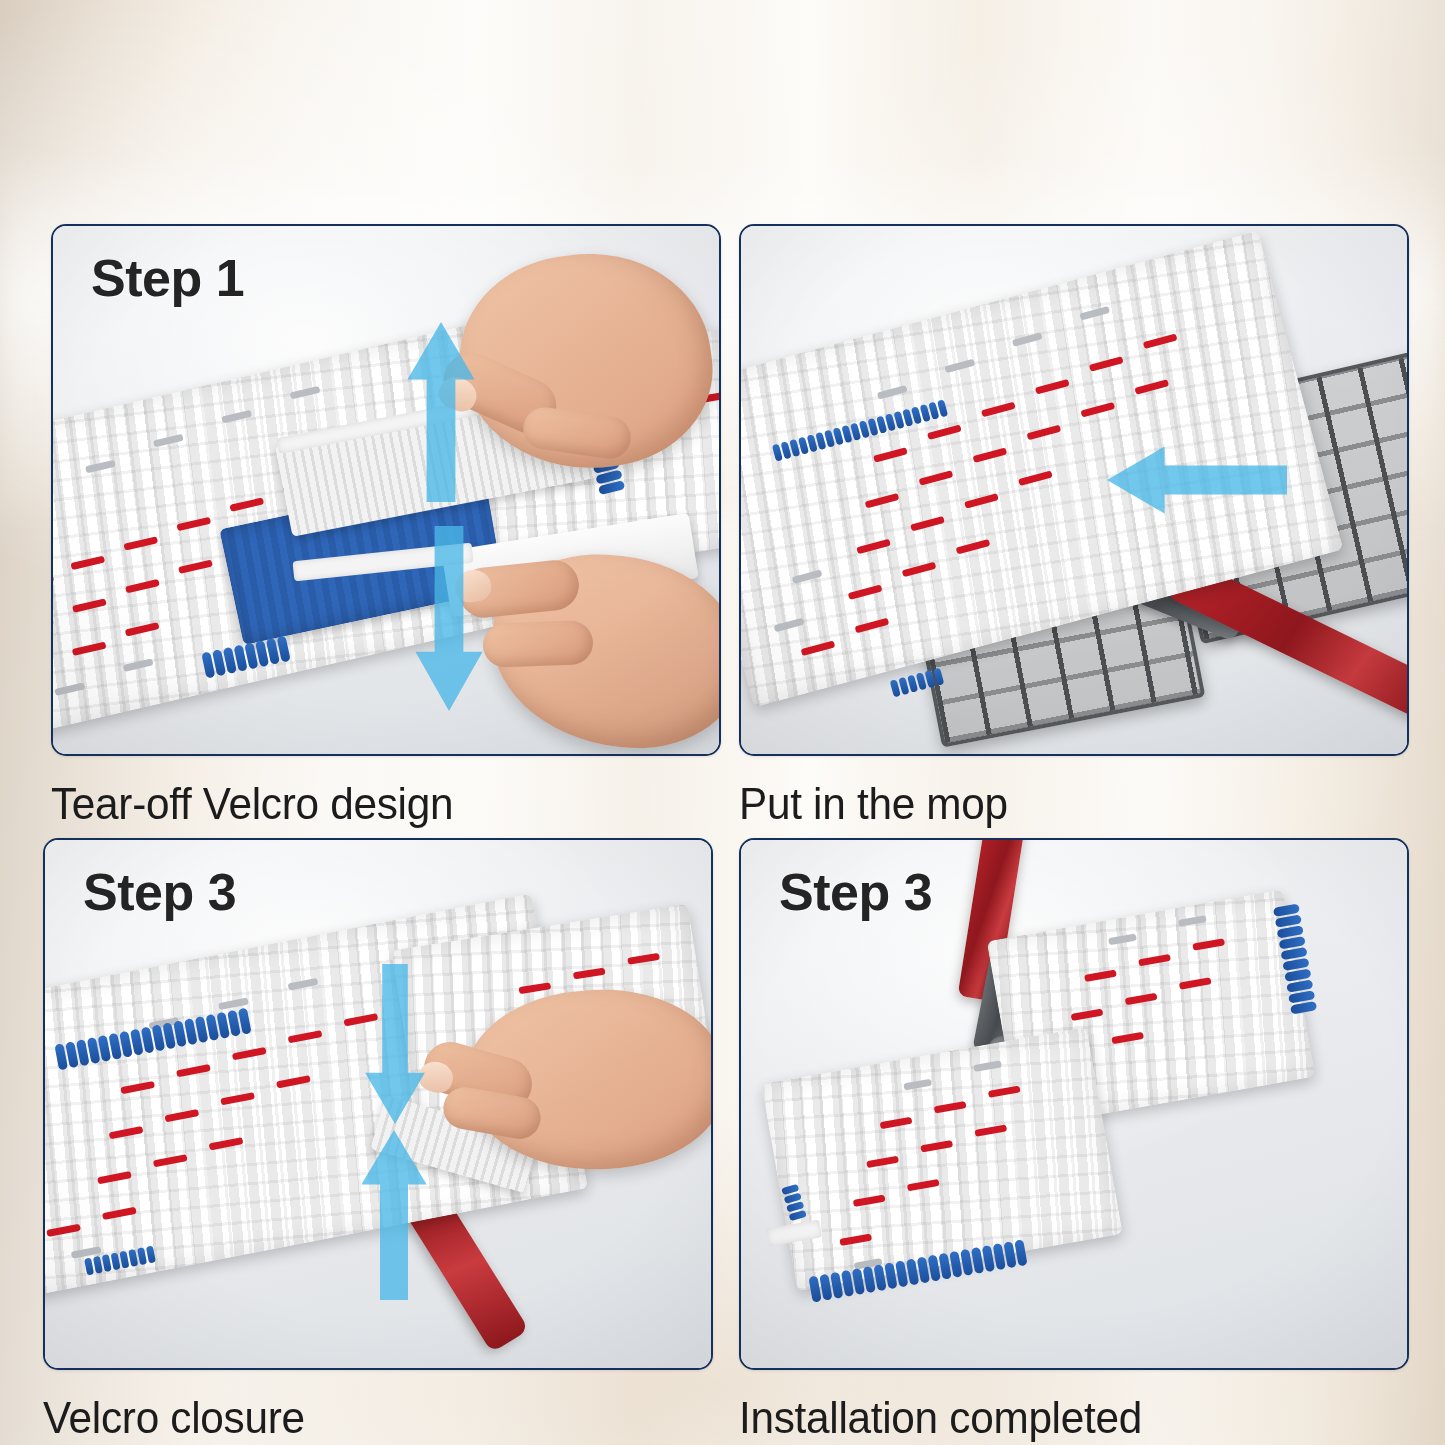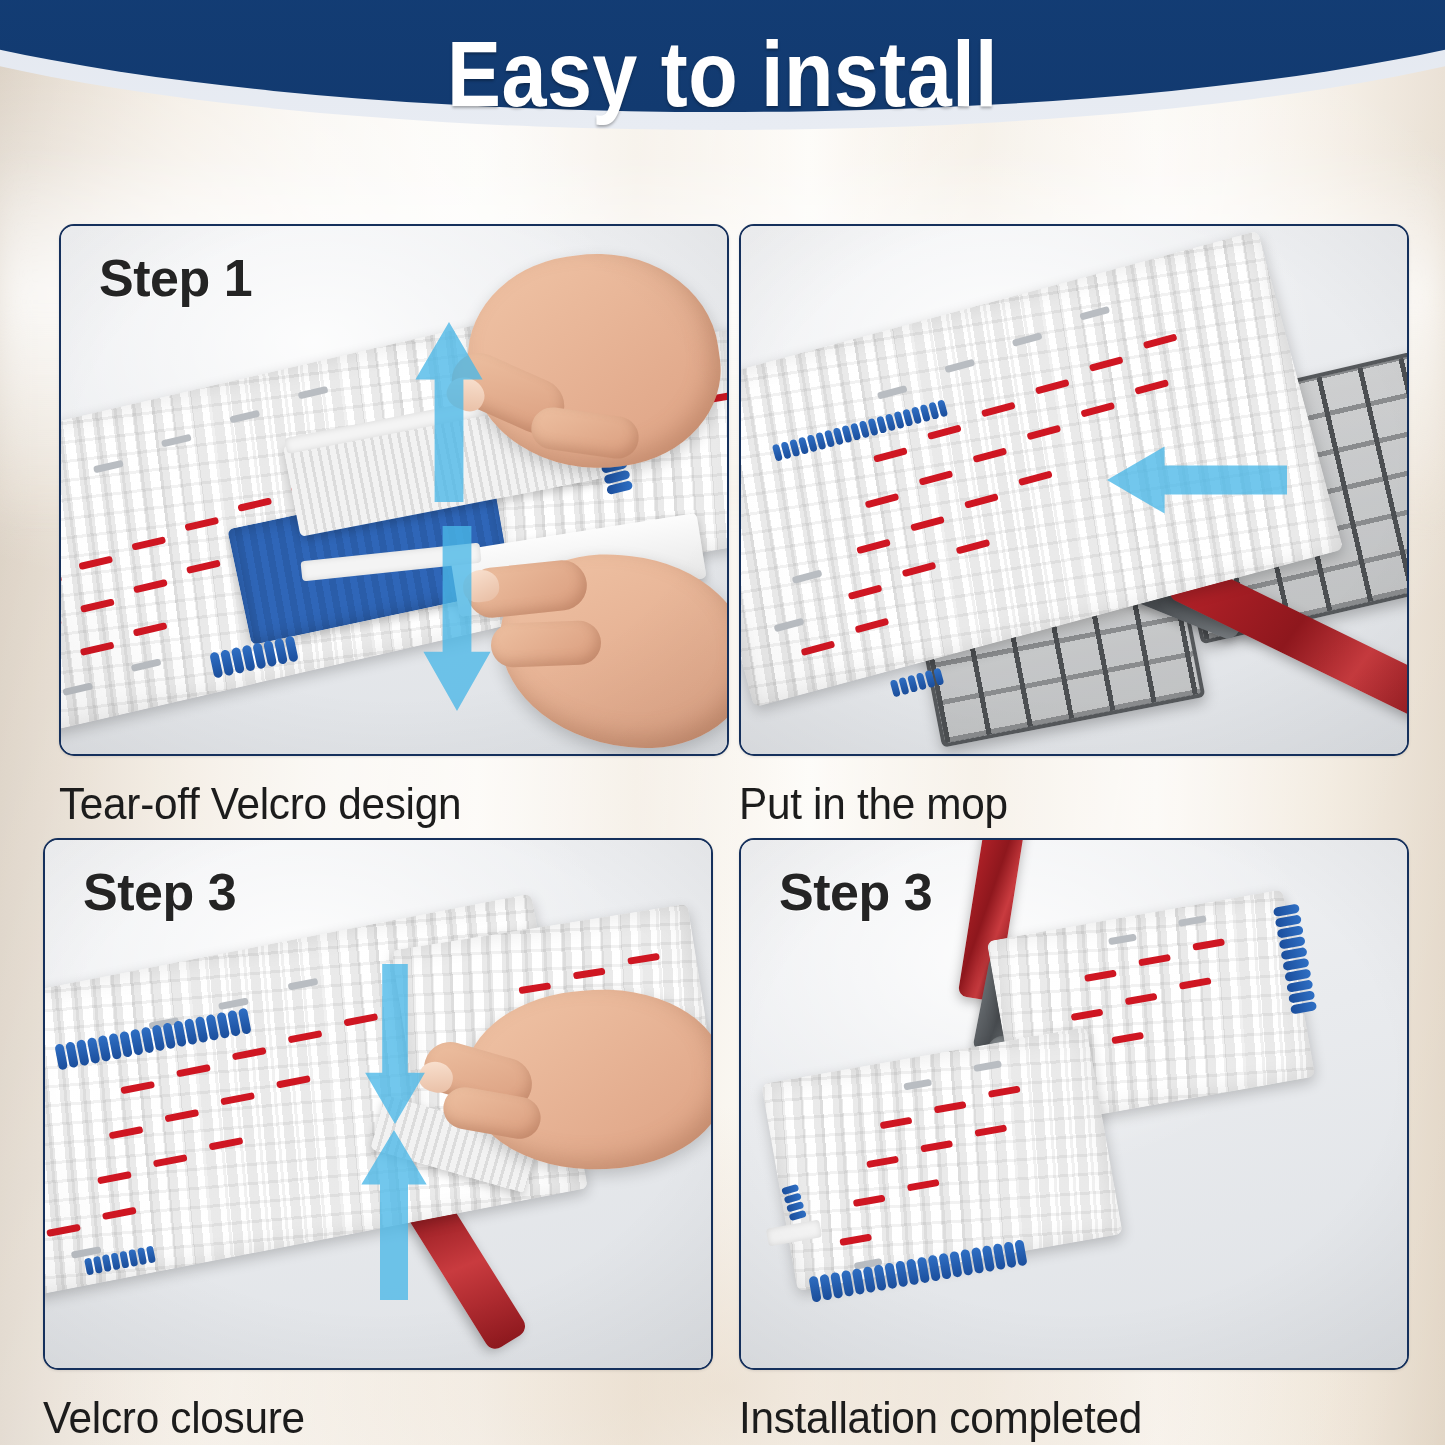--- a/index.html
+++ b/index.html
@@ -37,21 +37,21 @@
     background-image:linear-gradient(180deg,#0f3468 0%,#14407a 55%,#123a70 100%);}
   .header-title{position:absolute;left:0;right:0;top:28px;text-align:center;
     color:#fff;font-weight:bold;font-size:92px;line-height:1;letter-spacing:.5px;
     font-family:"Liberation Sans Narrow","Liberation Sans","DejaVu Sans Condensed",sans-serif;
     transform:scaleX(.88);transform-origin:50% 50%;
     text-shadow:0 2px 3px rgba(0,0,0,.30);}
 
   
   .grid{position:absolute;left:43px;top:224px;width:1362px;height:1175px;}
   .cell{position:absolute;width:666px;}
-  .cell.c1{left:16px;top:0;}
+  .cell.c1{left:8px;top:0;}
   .cell.c2{left:696px;top:0;}
   .cell.c3{left:0;top:614px;}
   .cell.c4{left:696px;top:614px;}
 
   .panel{position:relative;width:666px;height:528px;border:2px solid #15305c;
     border-radius:15px;background:#eceef1;overflow:hidden;
     box-shadow:0 1px 3px rgba(0,0,0,.10);}
   .scene{position:absolute;inset:0;overflow:hidden;}
   .step-label{position:absolute;left:38px;top:22px;z-index:40;
     font-size:52px;font-weight:bold;color:#242424;letter-spacing:-.5px;
@@ -130,25 +130,20 @@
 </style>
 </head>
 <body>
 
 <div id="stage">
 
   <div class="bg"></div>
   <div class="bg-soft"></div>
   <div class="bg-band"></div>
 
-  <div class="header-wrap">
-    <div class="header-stroke"></div>
-    <div class="header-blue"></div>
-    <div class="header-title">Easy to install</div>
-  </div>
 
   <div class="grid">
 
     <div class="cell c1">
       <div class="panel">
         <div class="scene">
           <div class="tabletop"></div>
           <div class="tablelight"></div>
 
           <div class="pad" style="left:-70px;top:150px;width:560px;height:300px;transform:rotate(-13deg);">

